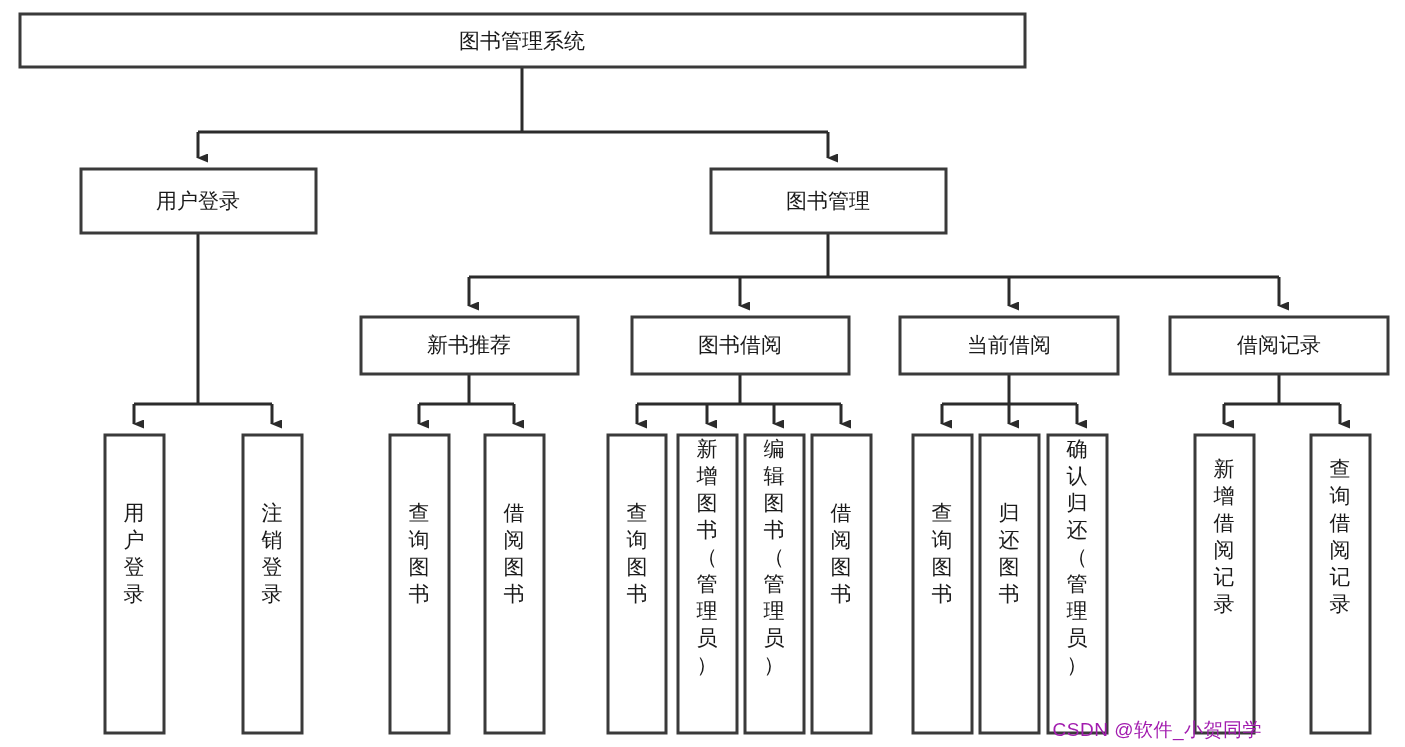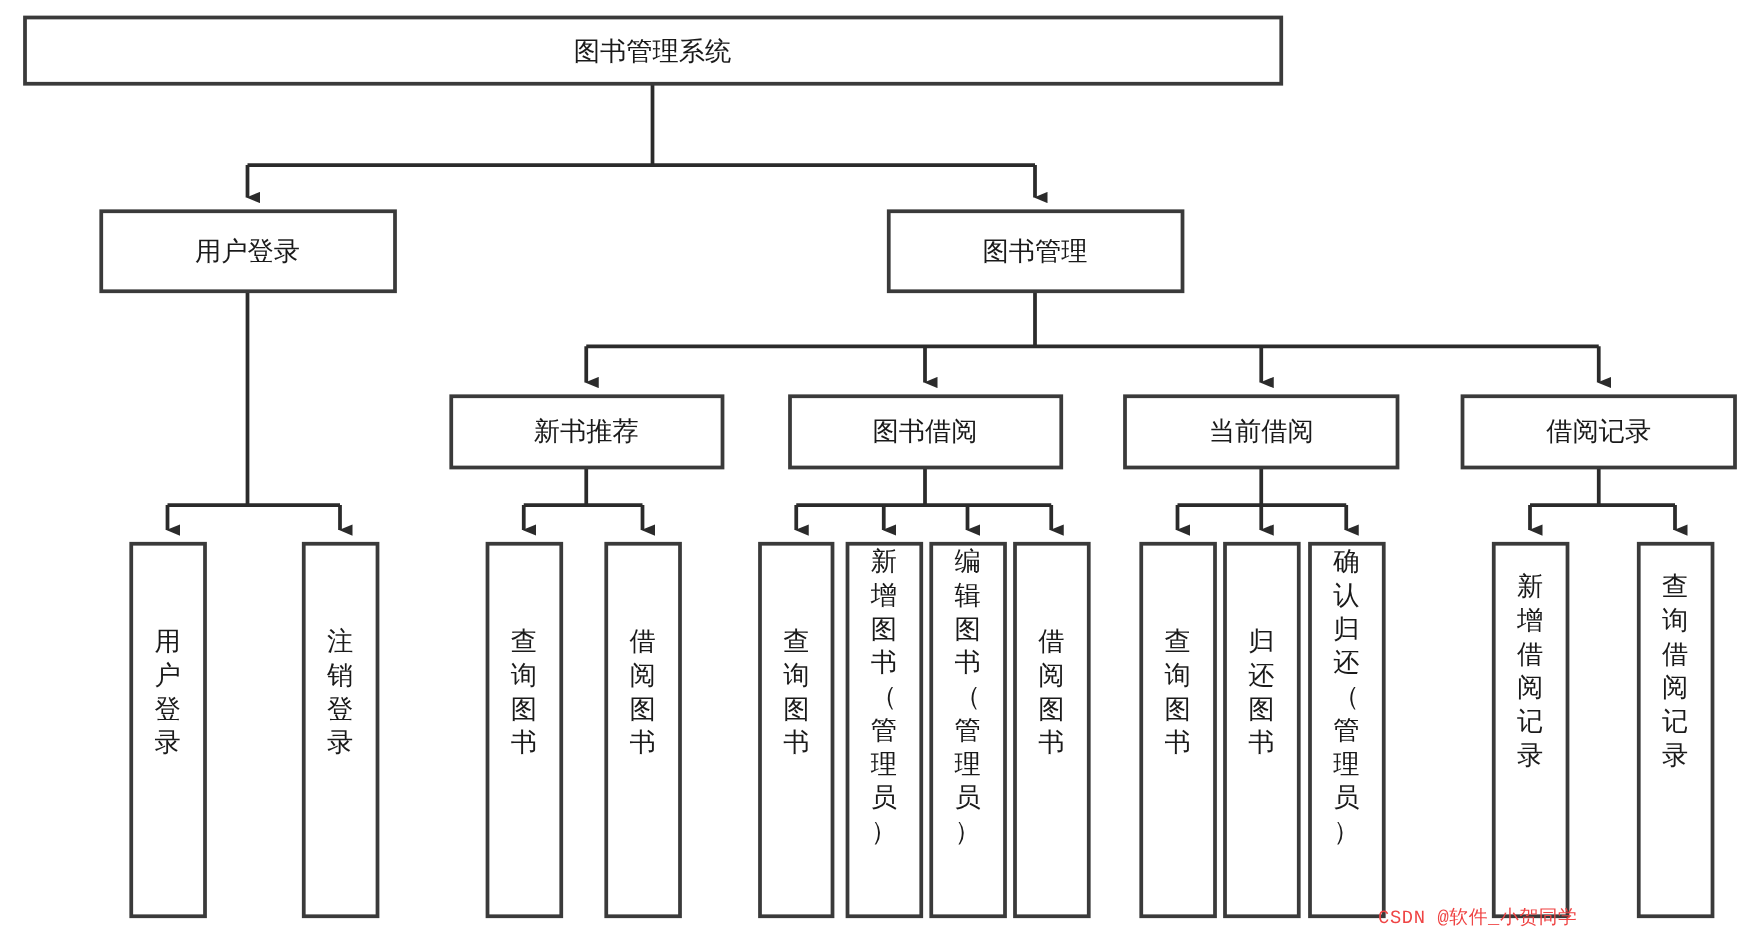--- a/index.html
+++ b/index.html
@@ -46,23 +46,23 @@
   }
   .connector {
     stroke: #2b2b2b;
     stroke-width: 3;
     fill: none;
   }
   .watermark {
     position: absolute;
     right: 10px;
     bottom: 4px;
-    font-family: Liberation Mono, monospace;
-    font-size: 15px;
-    color: #ef4444;
+    font-family: Liberation Sans, sans-serif;
+    font-size: 19px;
+    color: #a21caf;
     white-space: nowrap;
     letter-spacing: 0.5px;
   }
 </style>
 </head>
 <body>
 
 <div id="diagram-root">
 
   <svg class="diagram-canvas" viewBox="0 0 1405 747">

